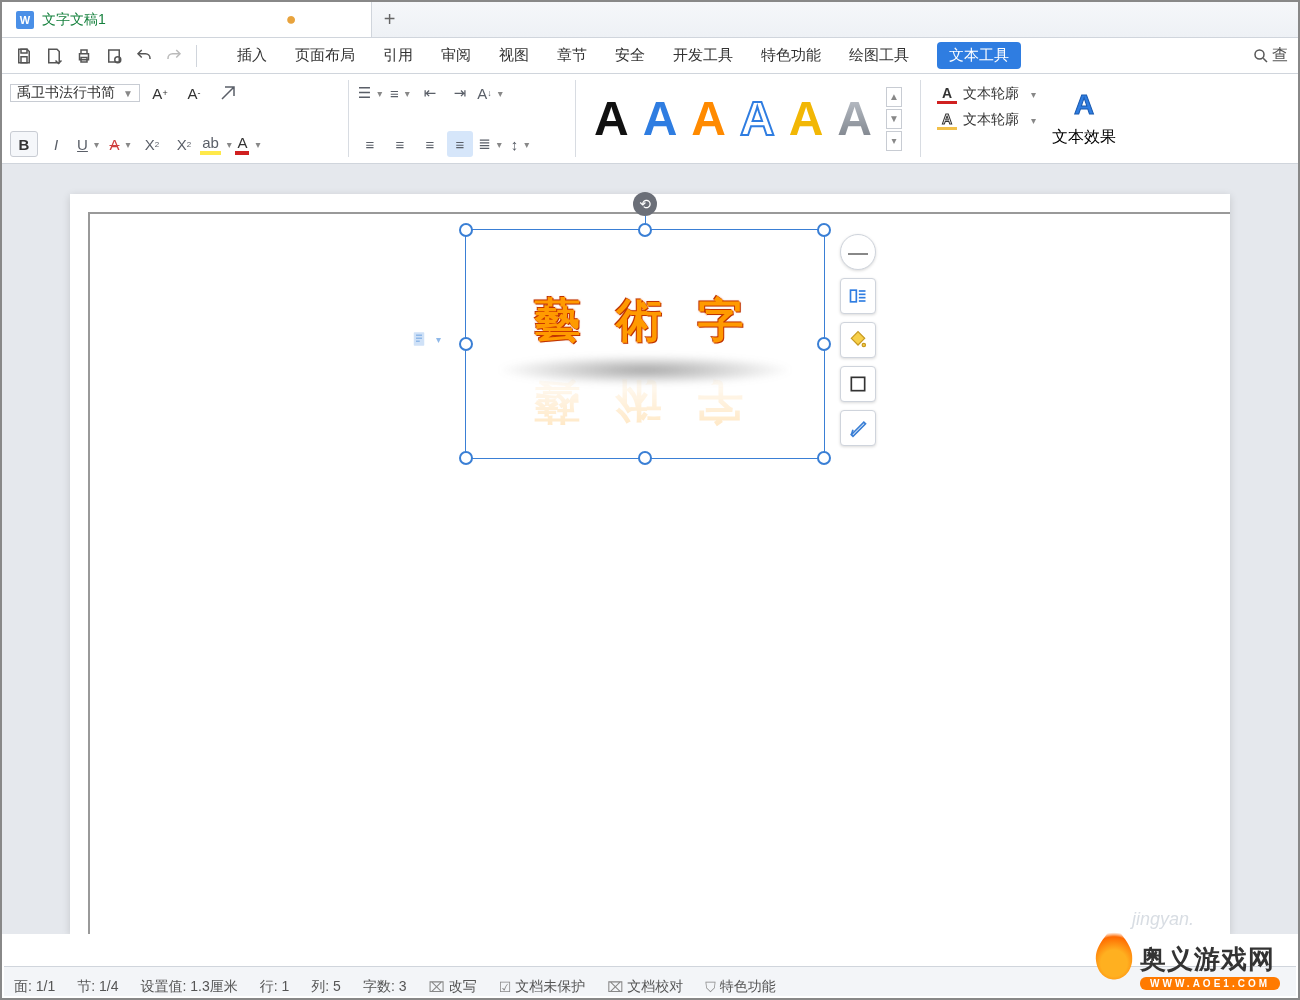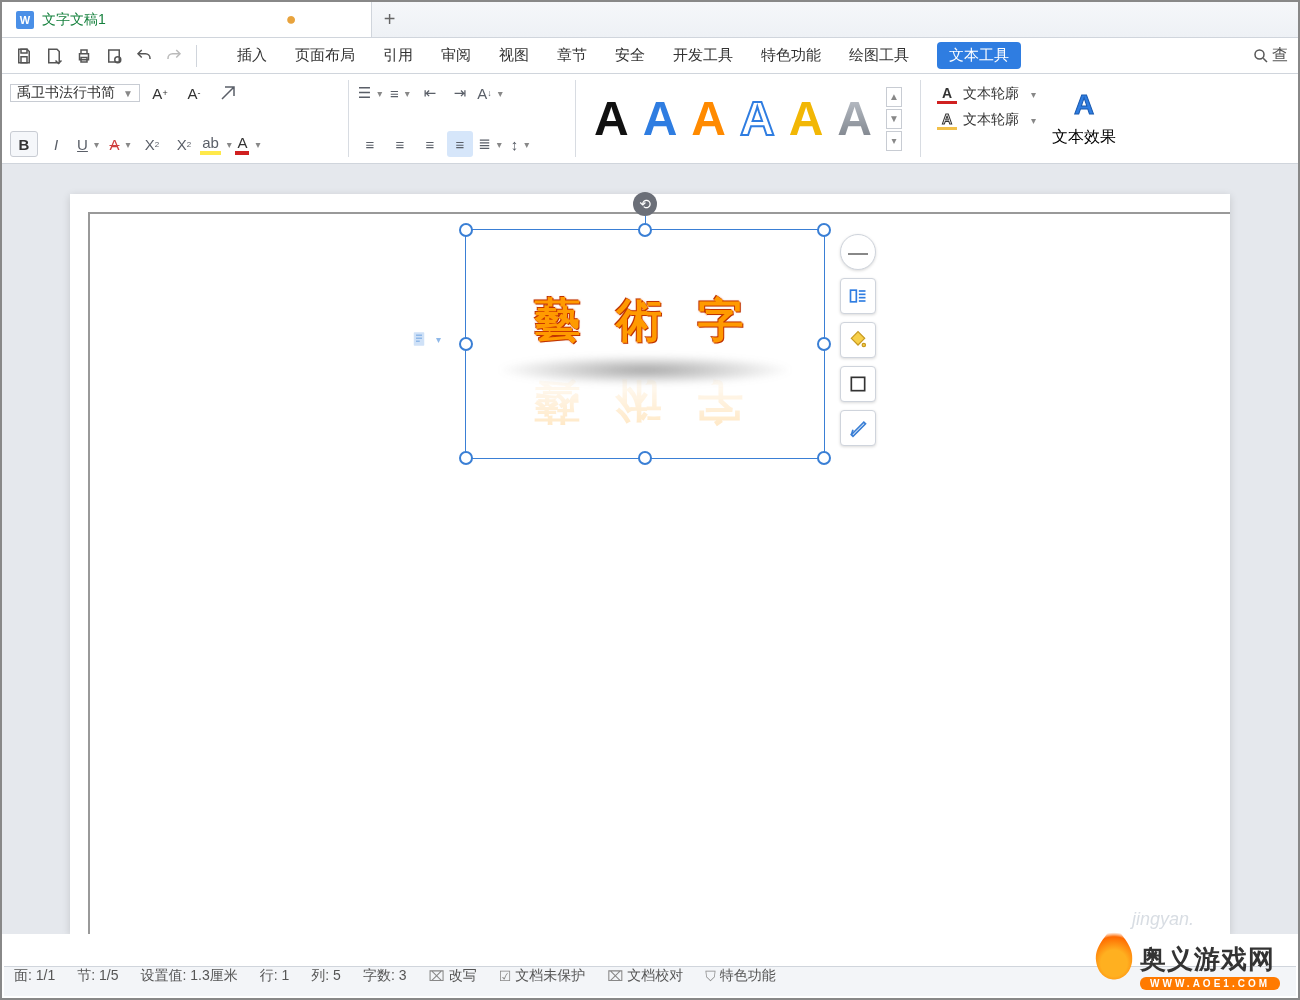--- a/index.html
+++ b/index.html
@@ -69,21 +69,21 @@
 
 
 .side-panel { position:absolute; left:770px; top:40px; display:flex; flex-direction:column; gap:8px;}
 .sp-btn { width:36px; height:36px; background:#fff; border:1px solid #cfd4dc; border-radius:4px; box-shadow:0 1px 3px rgba(0,0,0,0.15); display:flex; align-items:center; justify-content:center; cursor:pointer;}
 .sp-btn.circle { border-radius:50%; color:#888; font-size:20px; font-weight:bold;}
 
 .watermark { position:absolute; right:30px; bottom:22px; color:#d8dde3; font-size:40px; font-family: Arial; font-weight:bold; letter-spacing:1px;}
 .watermark2 { position:absolute; right:36px; bottom:4px; color:#d8dde3; font-size:18px; font-style:italic;}
 
 
-.statusbar { position:absolute; left:2px; right:2px; bottom:2px; height:30px; background:#f3f5f8; border-top:1px solid #d0d5dc; display:flex; align-items:flex-start; padding:0 10px; gap:22px; font-size:14px; color:#555;}
+.statusbar { position:absolute; left:2px; right:2px; bottom:2px; height:30px; background:#f3f5f8; border-top:1px solid #d0d5dc; display:flex; align-items:flex-end; padding:0 10px; gap:22px; font-size:14px; color:#555;}
 .stat-item { display:flex; align-items:center; gap:4px;}
 .stat-icon { color:#888;}
 
 
 .brand-logo { position:absolute; right:18px; bottom:8px; display:flex; align-items:center; gap:6px; z-index:50;}
 .flame { width:40px; height:56px; position:relative;}
 .flame::before{content:"";position:absolute;inset:0;background:radial-gradient(circle at 50% 70%, #ffb020 30%, #ff6a00 60%, transparent 70%); clip-path: path("M20 0 C28 14 40 22 38 38 C36 52 26 56 20 56 C14 56 4 52 2 38 C0 22 12 14 20 0 Z");}
 .brand-text { display:flex; flex-direction:column; align-items:flex-start;}
 .brand-cn { font-size:26px; font-weight:900; color:#333; font-family:"SimHei"; letter-spacing:1px;margin-top:29px;}
 .brand-en { font-size:10px; color:#fff; background:#ff7a00; padding:1px 10px; border-radius:6px; letter-spacing:3px; font-weight:bold;}
@@ -310,21 +310,21 @@
           </svg>
         </div>
     </div>
 
     <div class="watermark2">jingyan.</div>
   </div>
 </div>
 
 <div class="statusbar">
   <span class="stat-item">面: 1/1</span>
-  <span class="stat-item">节: 1/5</span>
+  <span class="stat-item">节: 1/4</span>
   <span class="stat-item">设置值: 1.3厘米</span>
   <span class="stat-item">行: 1</span>
   <span class="stat-item">列: 5</span>
   <span class="stat-item">字数: 3</span>
   <span class="stat-item">
       <span class="stat-icon">⌧</span>
       <span>改写</span>
     </span>
   <span class="stat-item">
       <span class="stat-icon">☑</span>

